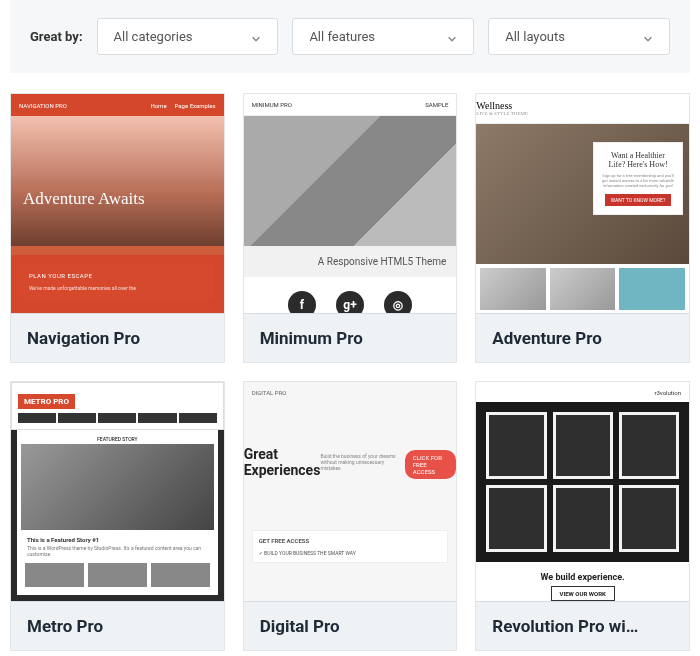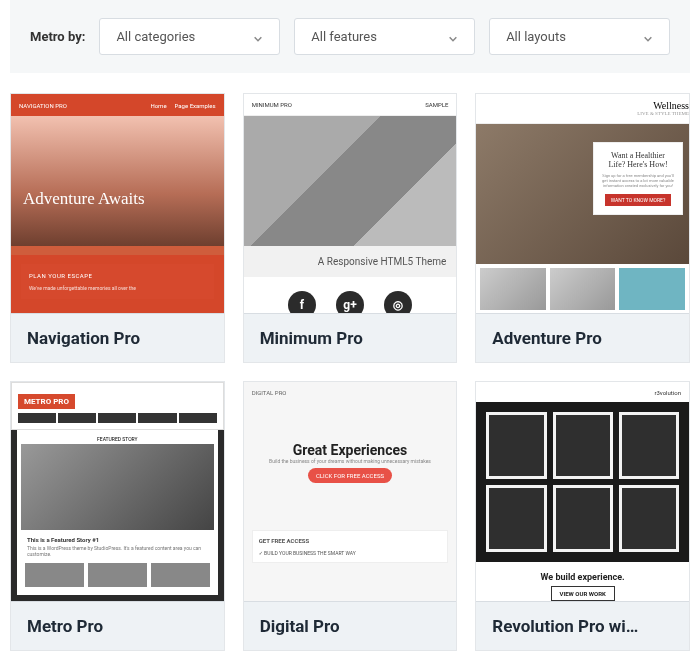--- a/index.html
+++ b/index.html
@@ -21,57 +21,57 @@
 .t-nav .hero{position:absolute;top:22px;left:0;right:0;height:130px;background:linear-gradient(180deg,#f2c1b0,#b66d56 60%,#6e3f2f)}
 .t-nav .hl{position:absolute;top:95px;left:12px;font-family:Georgia,serif;color:#fff;font-size:17px}
 .t-nav .box{position:absolute;left:10px;right:10px;top:170px;background:#d6492d;padding:8px;color:#fff;font-size:6px}
 .t-min{background:#fff}
 .t-min .hdr{height:22px;display:flex;align-items:center;justify-content:space-between;padding:0 8px;font-size:6px;color:#333;border-bottom:1px solid #eee}
 .t-min .img{height:130px;background:linear-gradient(135deg,#aaa 0 40%,#888 40% 70%,#bbb 70% 100%)}
 .t-min .cap{font-size:10px;padding:10px;color:#555;text-align:right;background:#f1f1f1}
 .t-min .icons{display:flex;justify-content:center;gap:20px;padding:14px 0}
 .t-min .cir{width:28px;height:28px;border-radius:50%;background:#2b2b2b;color:#fff;display:flex;align-items:center;justify-content:center;font-size:12px;font-weight:700}
 .t-well{background:#fff}
-.t-well .hdr{height:30px;text-align:right;font-family:Georgia,serif;font-size:9px;padding-top:6px;border-bottom:1px solid #eee}
+.t-well .hdr{height:30px;text-align:left;font-family:Georgia,serif;font-size:9px;padding-top:6px;border-bottom:1px solid #eee}
 .t-well .hero{height:140px;background:linear-gradient(135deg,#8d7a68,#5a483a);position:relative}
 .t-well .card2{position:absolute;right:6px;top:18px;width:90px;background:#fff;border:1px solid #eee;padding:8px;font-size:6px;text-align:center}
 .t-well .card2 .h2{font-family:Liberation Serif, serif;font-size:8px;color:#333}
 .t-well .btn{display:inline-block;margin-top:6px;background:#c7342c;color:#fff;padding:3px 6px;font-size:5px}
 .t-well .row{height:50px;display:flex;gap:4px;padding:4px}
 .t-well .row div{flex:1;background:linear-gradient(135deg,#ccc,#999)}
 .t-well .row div:last-child{background:#6fb5c2}
 .t-metro{background:#2a2a2a}
 .t-metro .hdr{background:#fff;padding:6px;border:1px solid #ddd}
 .t-metro .logo{display:inline-block;background:#d6492d;color:#fff;font-size:8px;font-weight:700;padding:3px 6px}
 .t-metro .nav{display:flex;gap:2px;margin-top:4px}
 .t-metro .nav div{flex:1;background:#333;height:10px}
 .t-metro .main{background:#fff;margin:0 6px;padding:4px}
 .t-metro .pic{height:86px;background:linear-gradient(135deg,#999,#444);position:relative}
 .t-metro .txt{font-size:6px;padding:6px;color:#333}
 .t-metro .thumbs{display:flex;gap:4px;padding:0 4px 4px}
 .t-metro .thumbs div{flex:1;height:24px;background:#888}
 .t-dig{background:#f6f6f6}
 .t-dig .top{height:20px;display:flex;align-items:center;padding:0 8px;font-size:6px;color:#666}
-.t-dig .hero{height:120px;display:flex;flex-direction:column;align-items:center;justify-content:center;}
+.t-dig .hero{height:120px;display:flex;flex-direction:row;align-items:center;justify-content:center;}
 .t-dig .h1{font-size:14px;font-weight:700;color:#222}
 .t-dig .sub{font-size:5px;color:#888}
 .t-dig .btn{background:#e85147;color:#fff;font-size:6px;padding:4px 8px;border-radius:10px;margin-top:4px}
 .t-dig .sec{background:#fff;margin:8px;border:1px solid #eee;padding:6px;font-size:6px;color:#555}
 .t-rev{background:#1a1a1a}
 .t-rev .hdr{height:20px;background:#fff;display:flex;align-items:center;justify-content:flex-end;padding:0 8px;font-size:6px;color:#333}
 .t-rev .gridimg{height:160px;display:grid;grid-template-columns:repeat(3,1fr);gap:6px;padding:10px}
 .t-rev .gridimg div{border:3px solid #f3f3f3;background:#2f2f2f}
 .t-rev .foot{background:#fff;text-align:center;padding:10px;font-size:9px;font-weight:700;color:#222}
 .t-rev .fbtn{display:inline-block;border:1px solid #333;padding:3px 8px;font-size:6px;margin-top:4px}
 </style>
 </head>
 <body>
 
 <div class="filter-bar">
-  <span class="filter-label">Metro by:</span>
+  <span class="filter-label">Great by:</span>
   <div class="select-wrap">
     <span>All categories</span>
     <span class="chevron"><svg viewBox="0 0 12 12">
           <polyline points="2,4 6,8 10,4"></polyline>
         </svg></span>
   </div>
   <div class="select-wrap">
     <span>All features</span>
     <span class="chevron"><svg viewBox="0 0 12 12">
           <polyline points="2,4 6,8 10,4"></polyline>

